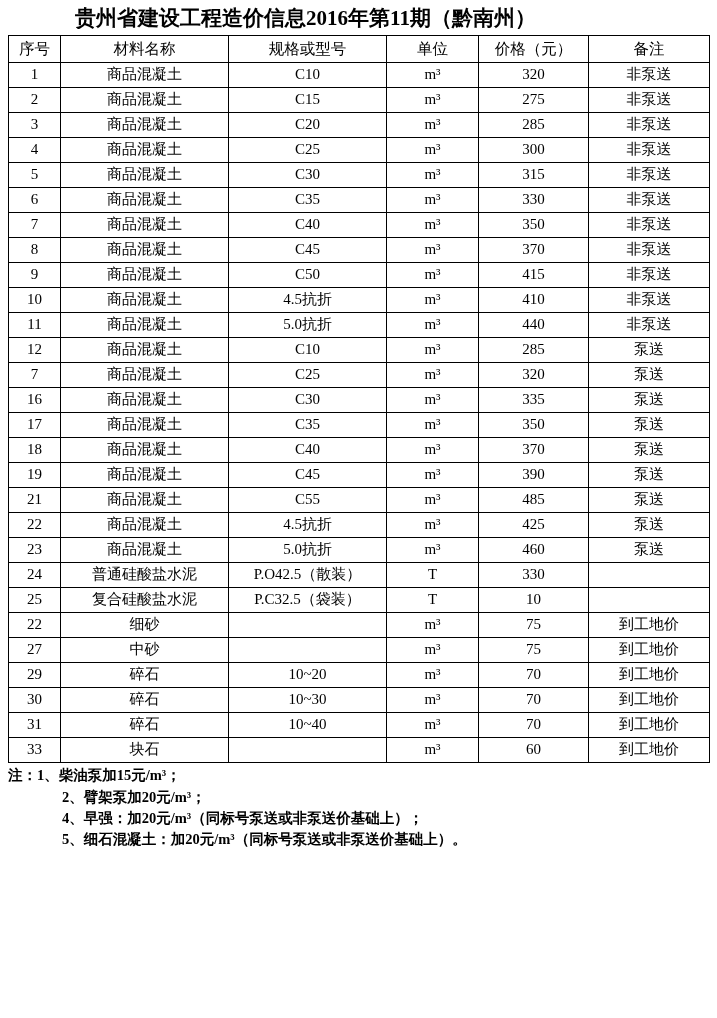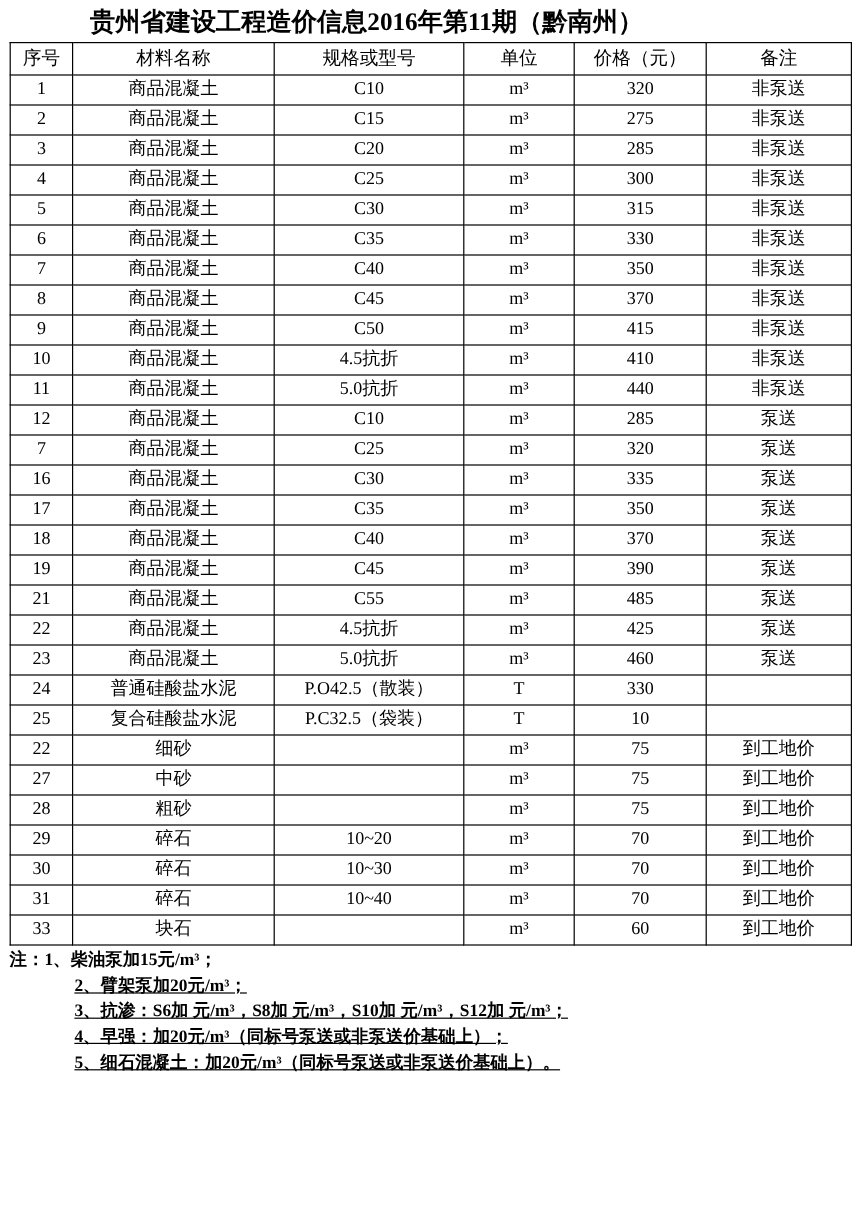--- a/index.html
+++ b/index.html
@@ -67,21 +67,20 @@
   }
   .notes .note-line {
     display: block;
     white-space: nowrap;
   }
   .notes .note-line.first {
     text-indent: 0;
   }
   .notes .note-line.indent {
     padding-left: 54px;
-    text-decoration: underline;
   }
 </style>
 </head>
 <body>
 
 <div class="page">
 
   <div class="doc-title">贵州省建设工程造价信息2016年第11期（黔南州）</div>
 
   <table class="price-table">
@@ -290,28 +289,20 @@
         </tr>
         <tr>
           <td>27</td>
           <td>中砂</td>
           <td></td>
           <td>m³</td>
           <td>75</td>
           <td>到工地价</td>
         </tr>
         <tr>
-          <td>28</td>
-          <td>粗砂</td>
-          <td></td>
-          <td>m³</td>
-          <td>75</td>
-          <td>到工地价</td>
-        </tr>
-        <tr>
           <td>29</td>
           <td>碎石</td>
           <td>10~20</td>
           <td>m³</td>
           <td>70</td>
           <td>到工地价</td>
         </tr>
         <tr>
           <td>30</td>
           <td>碎石</td>
@@ -335,18 +326,17 @@
           <td>m³</td>
           <td>60</td>
           <td>到工地价</td>
         </tr>
       </tbody>
   </table>
 
   <div class="notes">
       <span class="note-line first">注：1、柴油泵加15元/m³；</span>
       <span class="note-line indent">2、臂架泵加20元/m³；</span>
-      <span class="note-line indent">3、抗渗：S6加 元/m³，S8加 元/m³，S10加 元/m³，S12加 元/m³；</span>
       <span class="note-line indent">4、早强：加20元/m³（同标号泵送或非泵送价基础上）；</span>
       <span class="note-line indent">5、细石混凝土：加20元/m³（同标号泵送或非泵送价基础上）。</span>
     </div>
 
 </div>
 
 </body></html>

